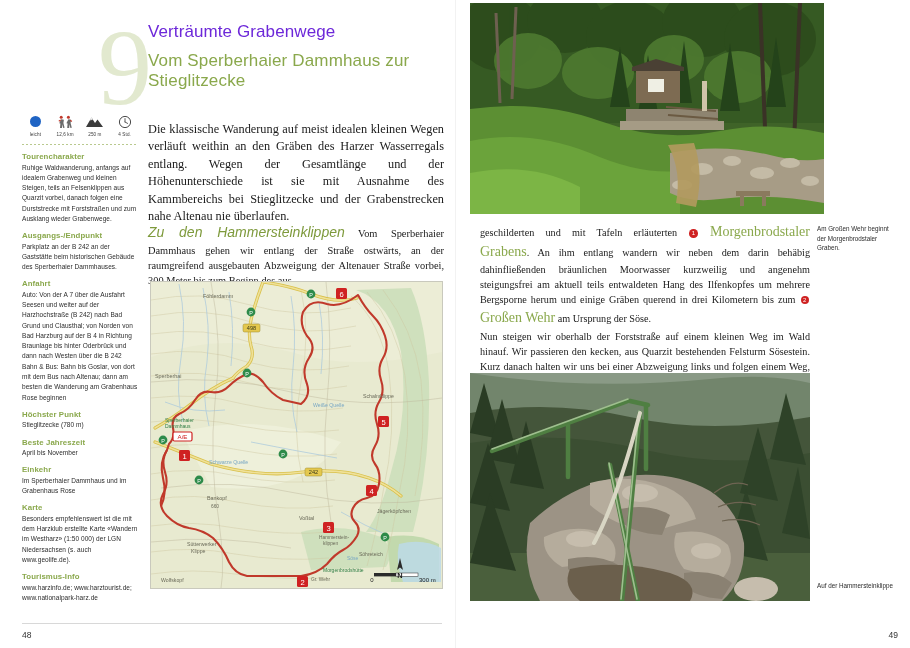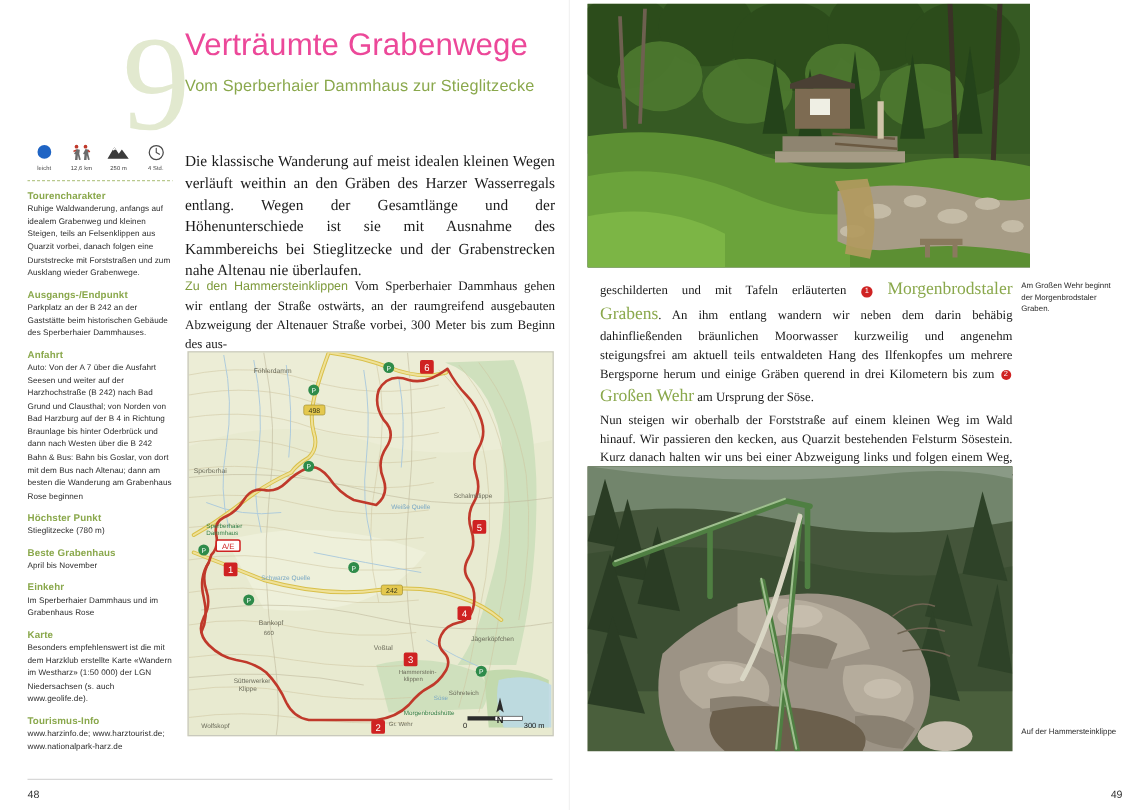--- a/index.html
+++ b/index.html
@@ -32,47 +32,47 @@
     color: #e2e9cf;
     font-weight: 400;
     letter-spacing: -2px;
     user-select: none;
   }
 
   
   .title-block { position: absolute; left: 148px; top: 22px; width: 300px; }
   .title-line {
     font-family: "Liberation Sans", sans-serif;
-    font-size: 25px; line-height: 1.14;
-    color: #ec4899; font-weight: 400;
+    font-size: 17px; line-height: 1.14;
+    color: #6d28d9; font-weight: 400;
     letter-spacing: 0.1px;
   }
   .subtitle {
     margin-top: 10px;
     font-family: "Liberation Sans", sans-serif;
-    font-size: 13px; color: #8aa84c; letter-spacing: 0.15px;
+    font-size: 17px; color: #8aa84c; letter-spacing: 0.15px;
   }
 
   
   .intro {
     position: absolute; left: 148px; top: 121px; width: 296px;
     font-family: "Liberation Serif", serif;
     font-size: 12.3px; line-height: 1.42; color: #1a1a1a;
     text-align: justify;
   }
   
   .route-lead {
     position: absolute; left: 148px; top: 222px; width: 296px;
     font-family: "Liberation Serif", serif;
     font-size: 10.4px; line-height: 1.47; color: #1a1a1a;
     text-align: justify;
   }
   .route-lead .lead-in {
     font-family: "Liberation Sans", sans-serif;
-    color: #7e9a3c; font-size: 10px;
+    color: #7e9a3c; font-size: 14px; font-style: italic;
   }
 
   
   .sidebar {
     position: absolute; left: 22px; top: 113px; width: 116px;
   }
   .icon-row { display: flex; align-items: flex-start; gap: 3px; }
   .icon-cell { width: 27px; text-align: center; }
   .icon-glyph { height: 17px; display: flex; align-items: center; justify-content: center; }
   .icon-label {
@@ -234,21 +234,21 @@
       <div class="sb-h">Ausgangs-/Endpunkt</div>
       <p class="sb-p">Parkplatz an der B 242 an der Gaststätte beim historischen Gebäude des Sperberhaier Dammhauses.</p>
 
       <div class="sb-h">Anfahrt</div>
       <p class="sb-p">Auto: Von der A 7 über die Ausfahrt Seesen und weiter auf der Harzhochstraße (B 242) nach Bad Grund und Clausthal; von Norden von Bad Harzburg auf der B 4 in Richtung Braunlage bis hinter Oderbrück und dann nach Westen über die B 242
 Bahn &amp; Bus: Bahn bis Goslar, von dort mit dem Bus nach Altenau; dann am besten die Wanderung am Grabenhaus Rose beginnen</p>
 
       <div class="sb-h">Höchster Punkt</div>
       <p class="sb-p">Stieglitzecke (780 m)</p>
 
-      <div class="sb-h">Beste Grabenhaus</div>
+      <div class="sb-h">Beste Jahreszeit</div>
       <p class="sb-p">April bis November</p>
 
       <div class="sb-h">Einkehr</div>
       <p class="sb-p">Im Sperberhaier Dammhaus und im Grabenhaus Rose</p>
 
       <div class="sb-h">Karte</div>
       <p class="sb-p">Besonders empfehlenswert ist die mit dem Harzklub erstellte Karte «Wandern im Westharz» (1:50 000) der LGN Niedersachsen (s. auch www.geolife.de).</p>
 
       <div class="sb-h">Tourismus-Info</div>
       <p class="sb-p">www.harzinfo.de;

